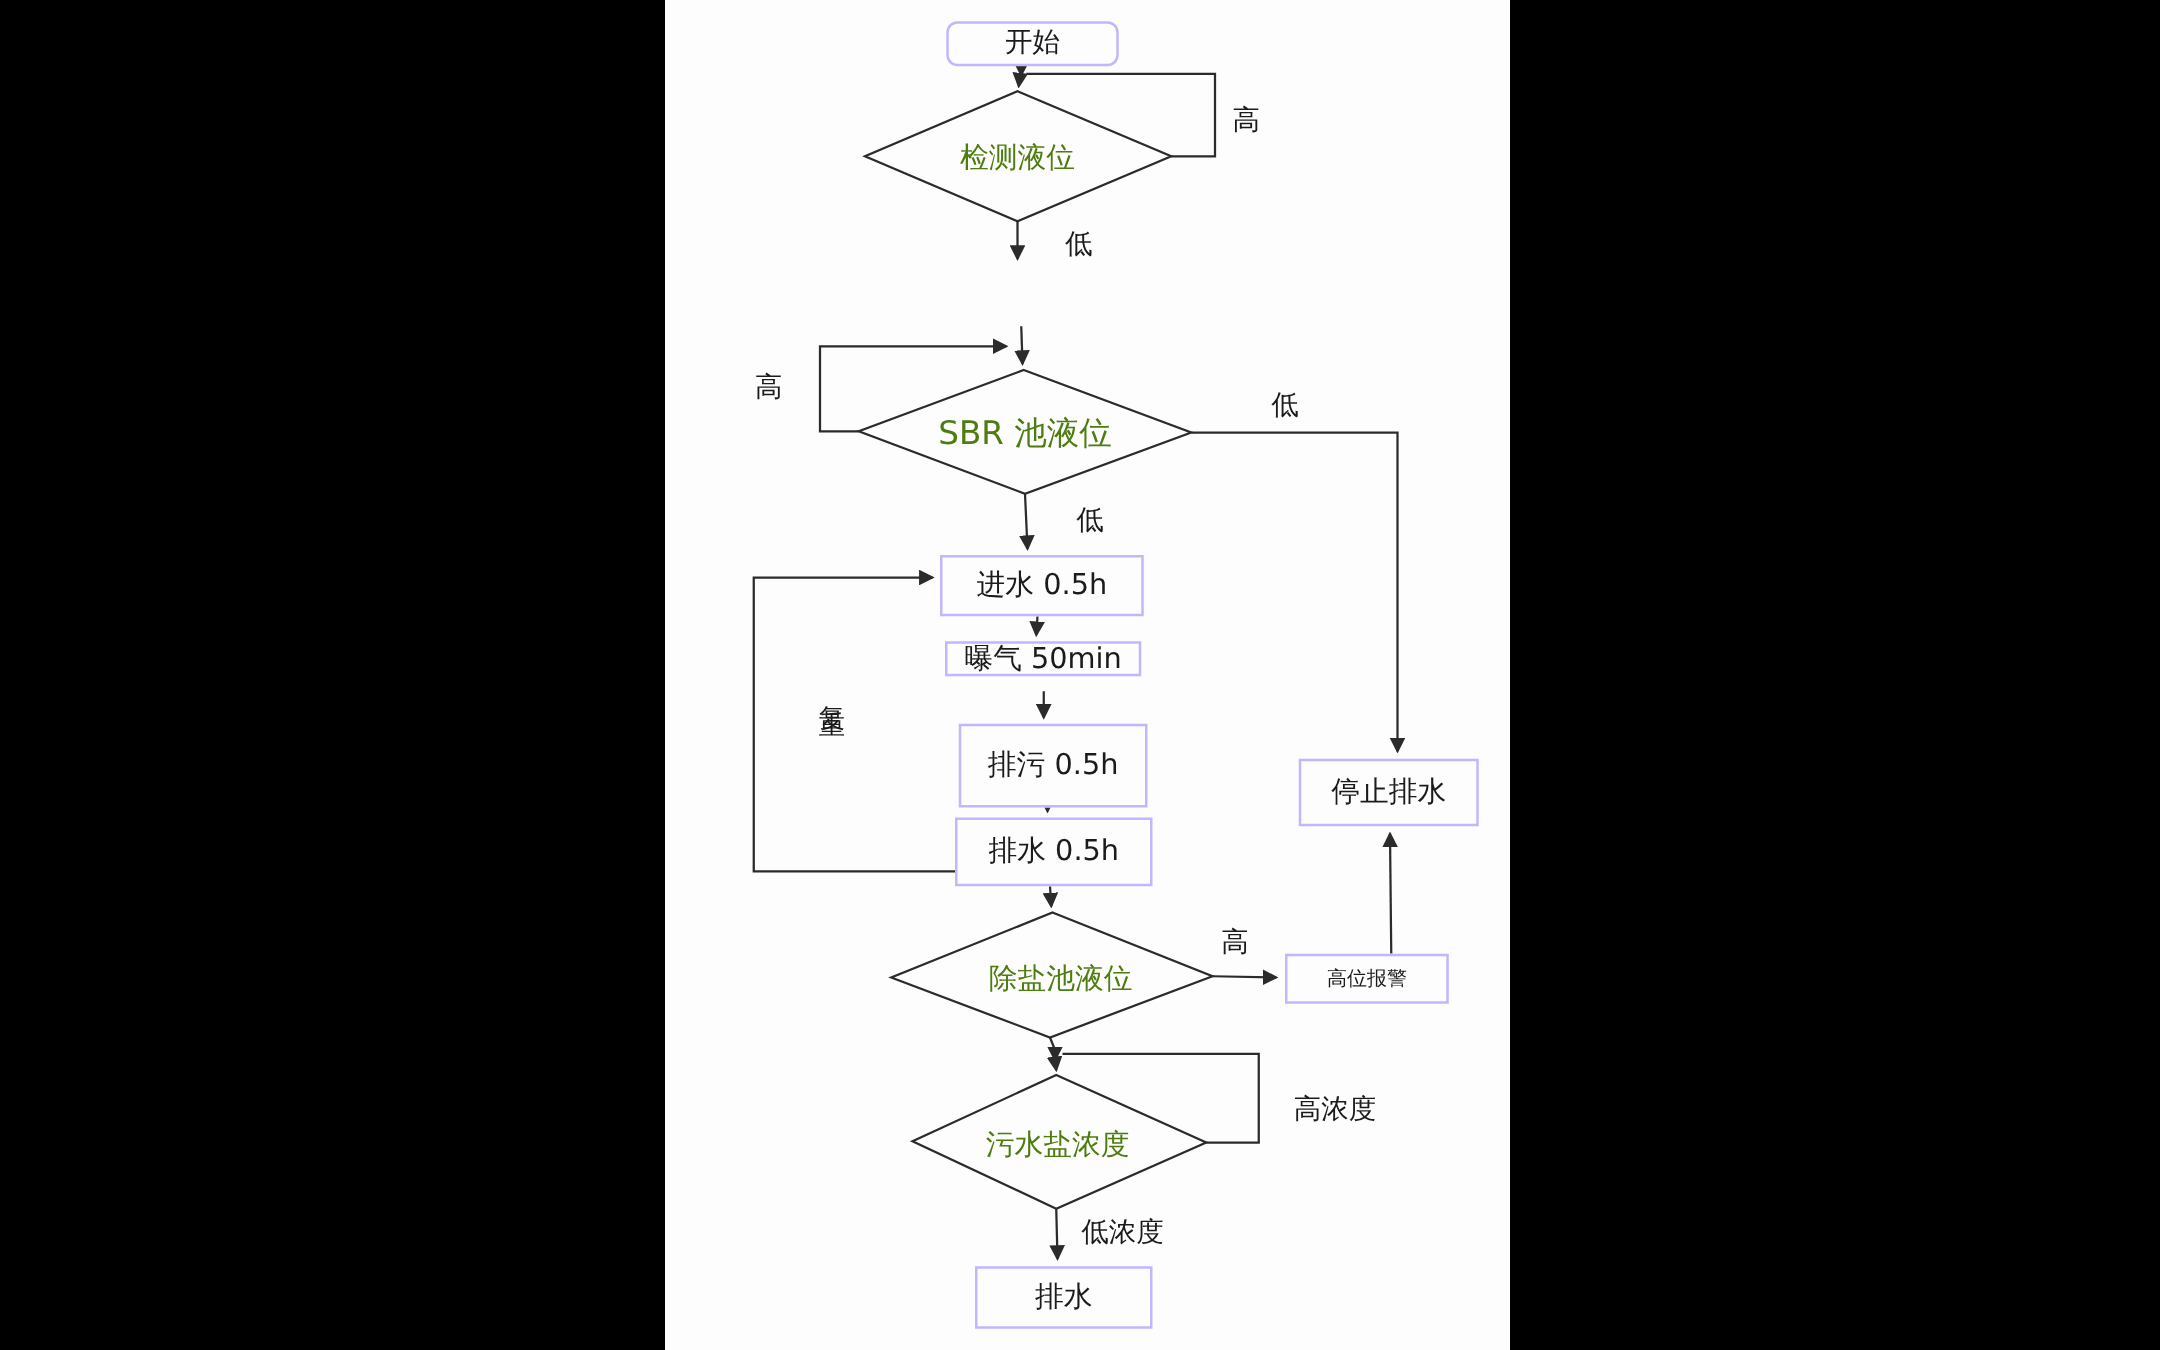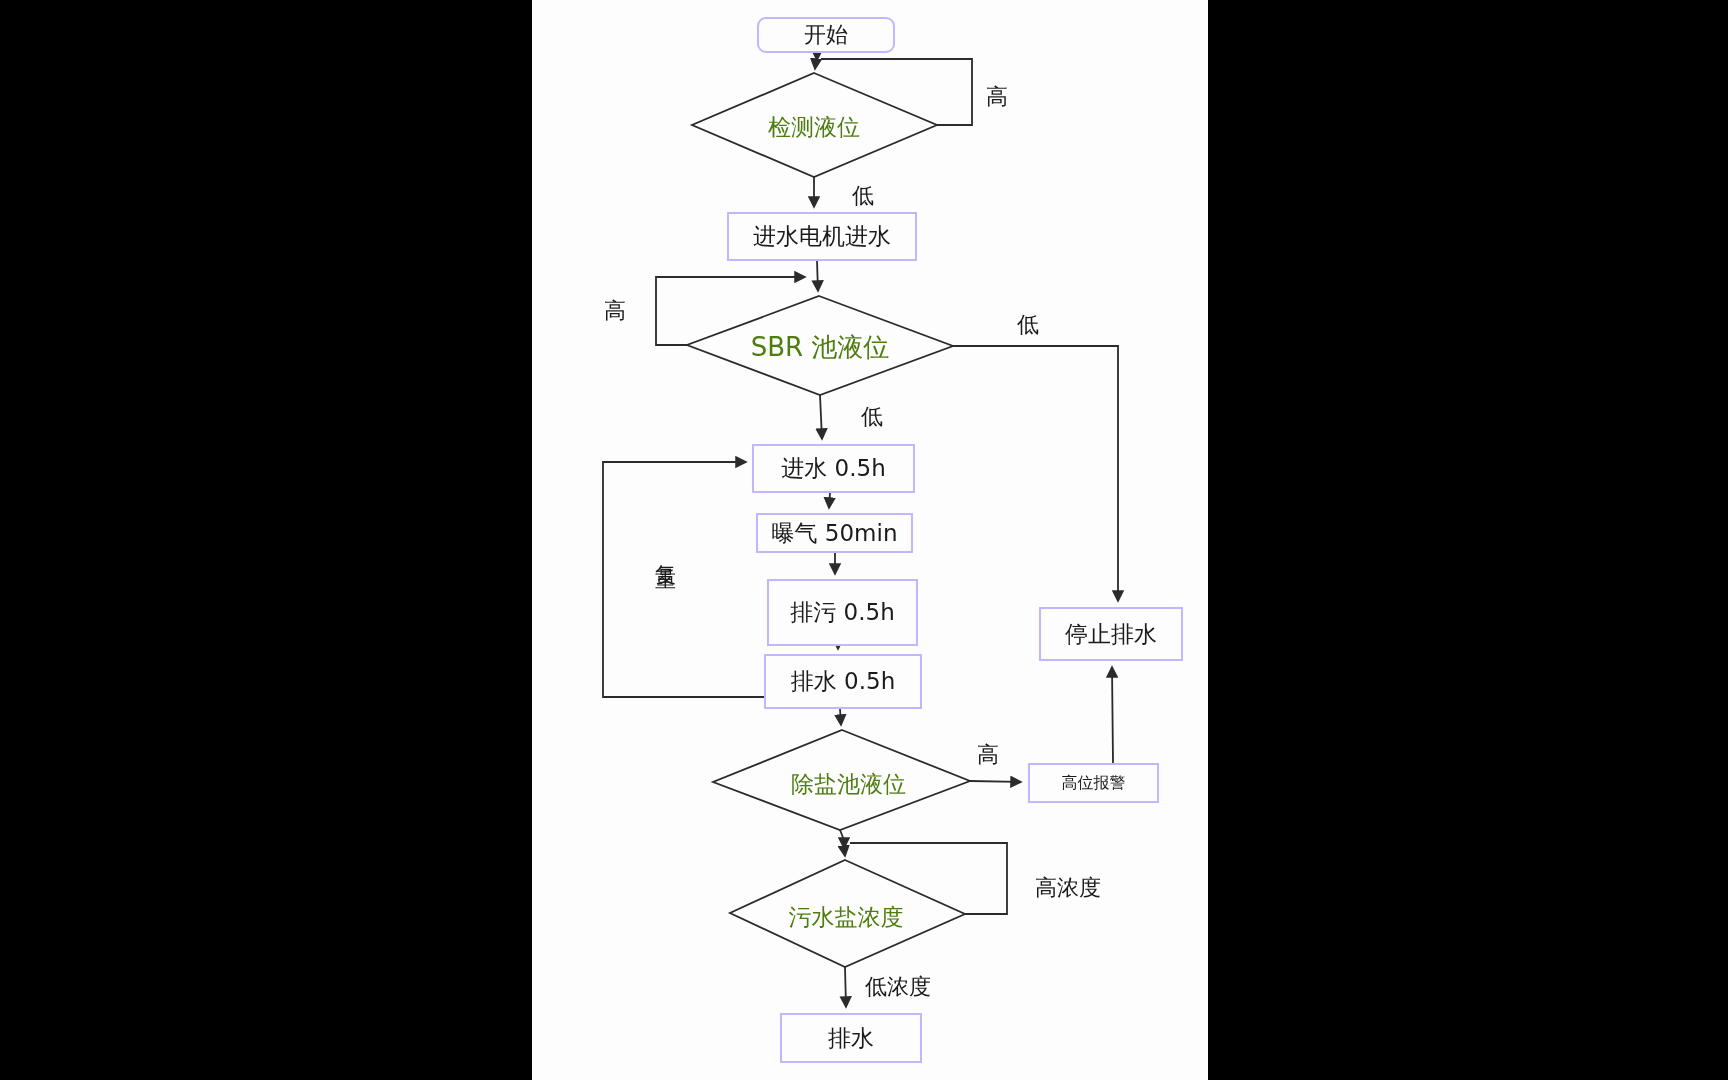--- a/index.html
+++ b/index.html
@@ -70,25 +70,24 @@
 
       <polygon points="814,73 937,125 814,177 692,125" fill="#fdfdfd"></polygon>
       <polygon points="819,296 953,346 820,395 687,345" fill="#fdfdfd"></polygon>
       <polygon points="842,730 970,781 840,830 713,782" fill="#fdfdfd"></polygon>
       <polygon points="845,860 965,914 845,967 730,913" fill="#fdfdfd"></polygon>
     </g>
   </svg>
 
   <div class="node terminator" style="left:757px;top:17px;width:138px;height:36px;">开始</div>
 
-  <div class="node" style="left:727px;top:212px;width:190px;height:49px;">进水电机进水</div>
 
   <div class="node" style="left:752px;top:444px;width:163px;height:49px;">进水 0.5h</div>
 
-  <div class="node" style="left:756px;top:513px;width:157px;height:40px;">曝气 50min</div>
+  <div class="node" style="left:756px;top:513px;width:157px;height:28px;">曝气 50min</div>
 
   <div class="node" style="left:767px;top:579px;width:151px;height:67px;">排污 0.5h</div>
 
   <div class="node" style="left:764px;top:654px;width:158px;height:55px;">排水 0.5h</div>
 
   <div class="node" style="left:1039px;top:607px;width:144px;height:54px;">停止排水</div>
 
   <div class="node" style="left:1028px;top:763px;width:131px;height:40px;font-size:16px;">高位报警</div>
 
   <div class="node" style="left:780px;top:1013px;width:142px;height:50px;">排水</div>

